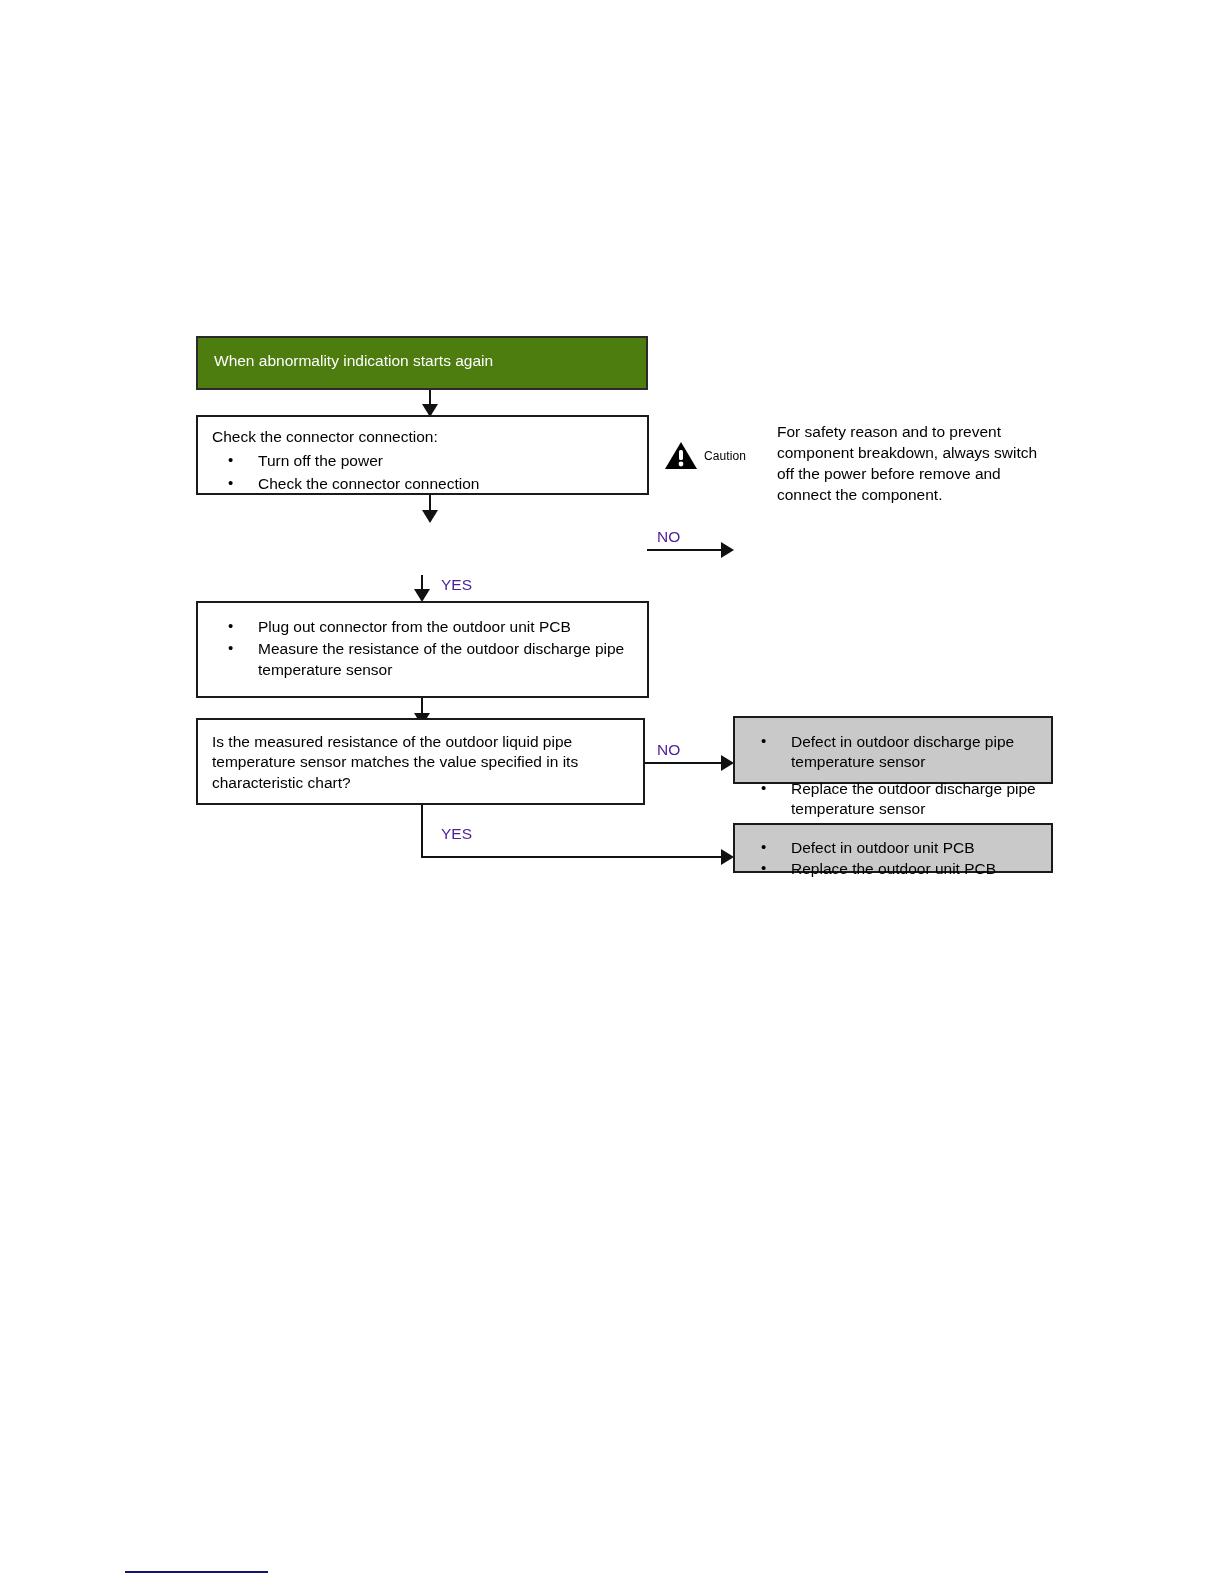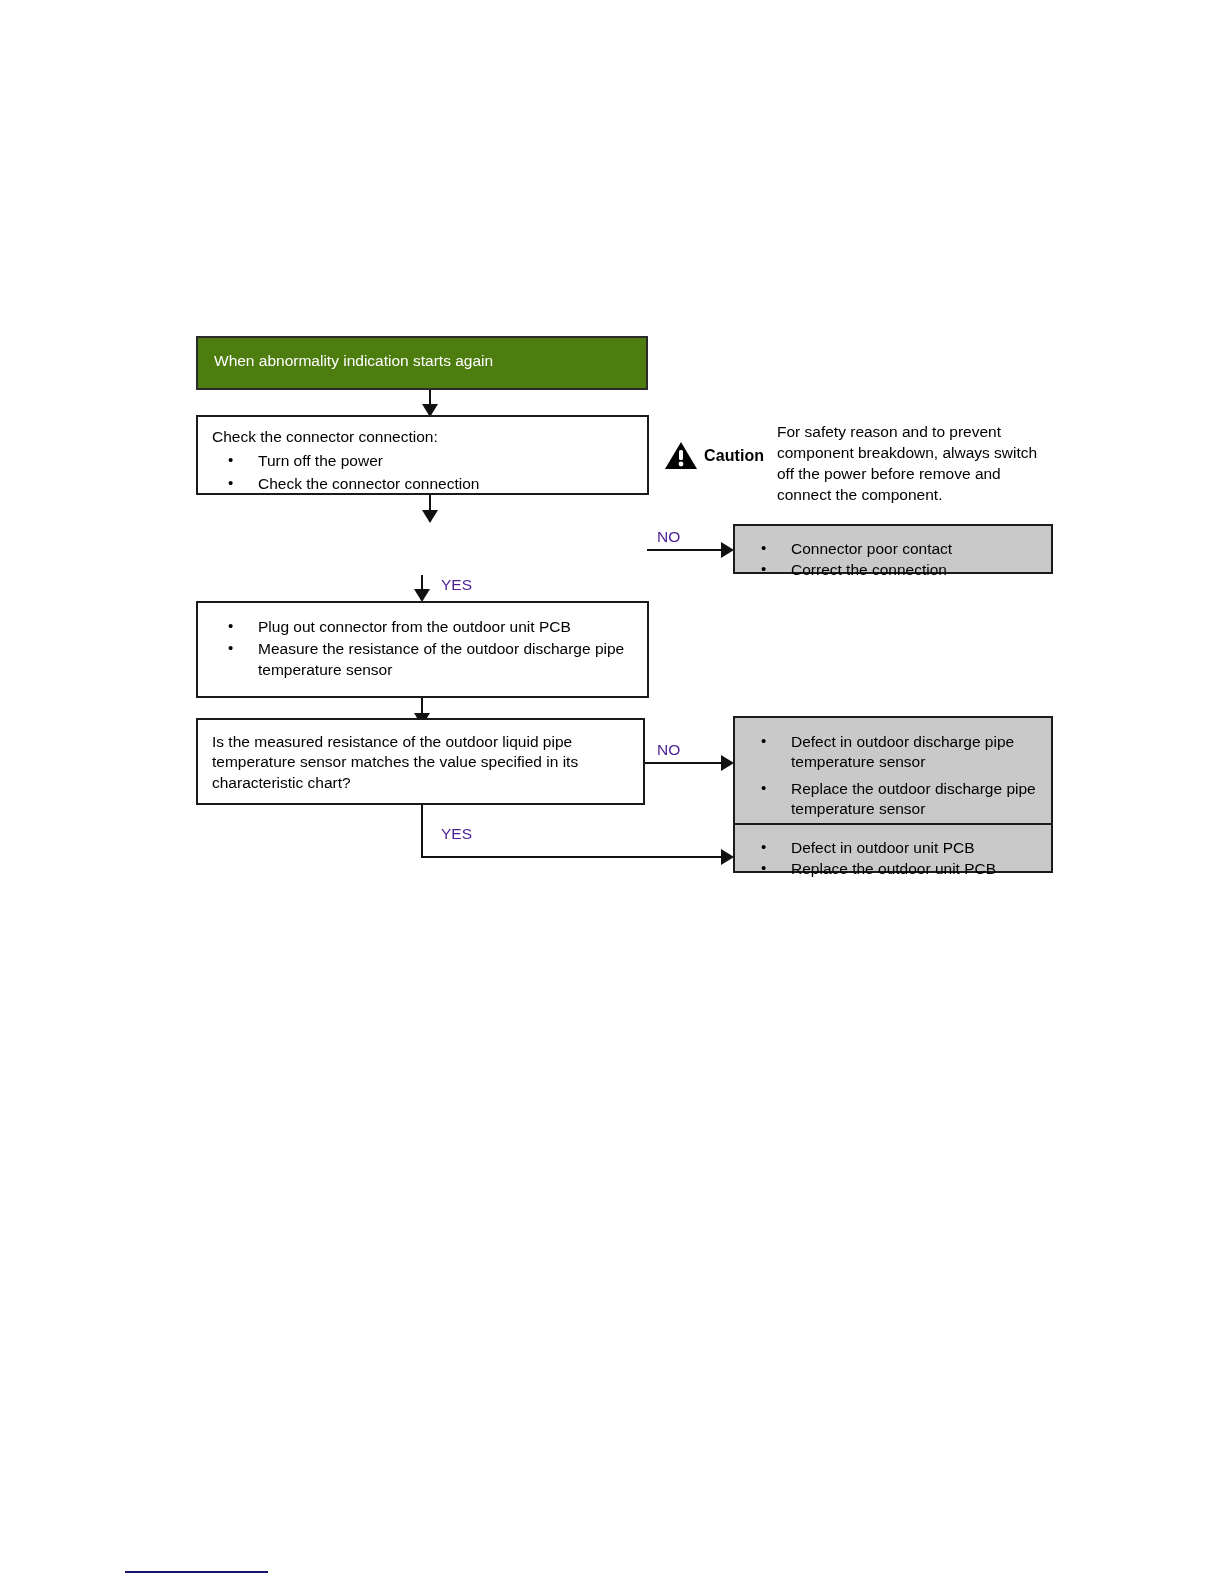--- a/index.html
+++ b/index.html
@@ -99,22 +99,22 @@
     color: #4c1d95;
     white-space: nowrap;
   }
   .caution-sign {
     position: absolute;
     display: flex;
     align-items: center;
     gap: 6px;
   }
   .caution-word {
-    font-size: 16px;
-    font-weight: bold;
+    font-size: 12px;
+    font-weight: normal;
     letter-spacing: 0.1px;
   }
   .caution-text {
     position: absolute;
     font-size: 15.5px;
     line-height: 1.35;
     width: 270px;
   }
 
   
@@ -149,26 +149,20 @@
 
 
   <div class="hline" style="left:647px; top:549px; width:79px;"></div>
   <div class="arrow-right" style="left:721px; top:542px;"></div>
   <div class="edge-label" style="left:657px; top:528px;">NO</div>
 
   <div class="vline" style="left:421px; top:575px; height:16px;"></div>
   <div class="arrow-down" style="left:414px; top:589px;"></div>
   <div class="edge-label" style="left:441px; top:576px;">YES</div>
 
-  <div class="box gray" style="left:733px; top:524px; width:320px; height:50px; padding:9px 10px 0 10px;">
-    <ul class="bullets tight">
-      <li>Connector poor contact</li>
-      <li>Correct the connection</li>
-    </ul>
-  </div>
 
   <div class="box" style="left:196px; top:601px; width:453px; height:97px; padding:10px 16px 0 14px;">
     <ul class="bullets">
       <li>Plug out connector from the outdoor unit PCB</li>
       <li>Measure the resistance of the outdoor discharge pipe temperature sensor</li>
     </ul>
   </div>
 
   <div class="vline" style="left:421px; top:698px; height:17px;"></div>
   <div class="arrow-down" style="left:414px; top:713px;"></div>
@@ -179,21 +173,21 @@
 
   <div class="hline" style="left:645px; top:762px; width:81px;"></div>
   <div class="arrow-right" style="left:721px; top:755px;"></div>
   <div class="edge-label" style="left:657px; top:741px;">NO</div>
 
   <div class="vline" style="left:421px; top:805px; height:53px;"></div>
   <div class="hline" style="left:421px; top:856px; width:305px;"></div>
   <div class="arrow-right" style="left:721px; top:849px;"></div>
   <div class="edge-label" style="left:441px; top:825px;">YES</div>
 
-  <div class="box gray" style="left:733px; top:716px; width:320px; height:109px; padding:10px 12px 0 10px;">
+  <div class="box gray" style="left:733px; top:716px; width:320px; height:68px; padding:10px 12px 0 10px;">
     <ul class="bullets tight">
       <li style="margin-bottom:6px;">Defect in outdoor discharge pipe temperature sensor</li>
       <li>Replace the outdoor discharge pipe temperature sensor</li>
     </ul>
   </div>
 
   <div class="box gray" style="left:733px; top:823px; width:320px; height:50px; padding:9px 10px 0 10px;">
     <ul class="bullets tight">
       <li>Defect in outdoor unit PCB</li>
       <li>Replace the outdoor unit PCB</li>

